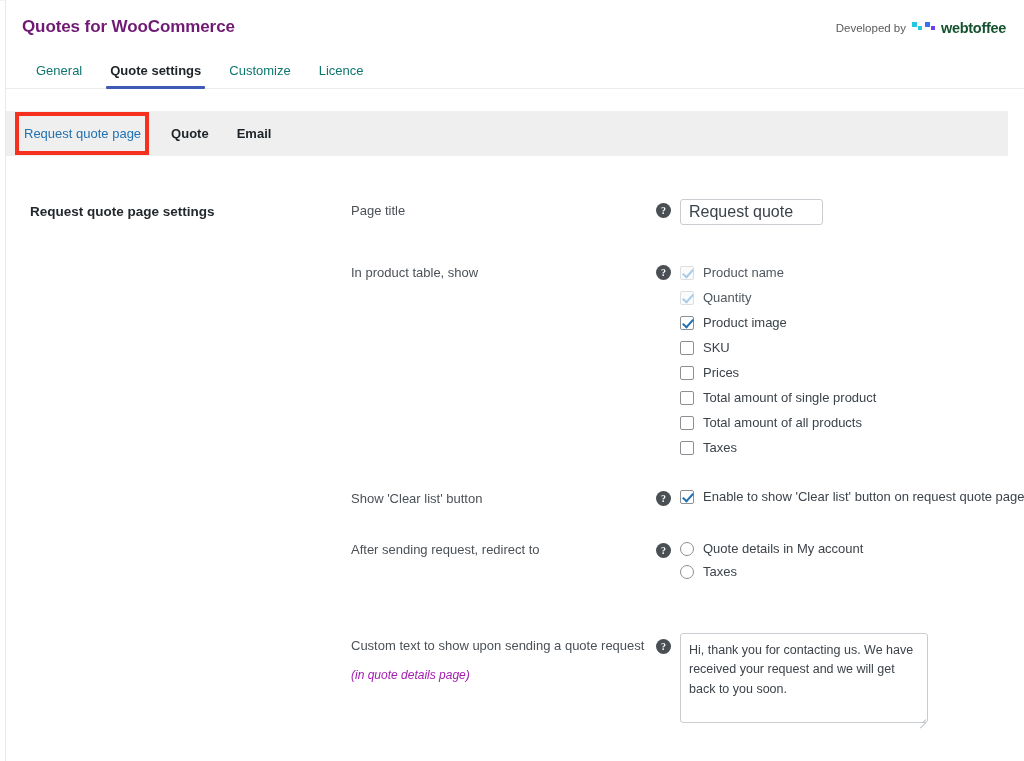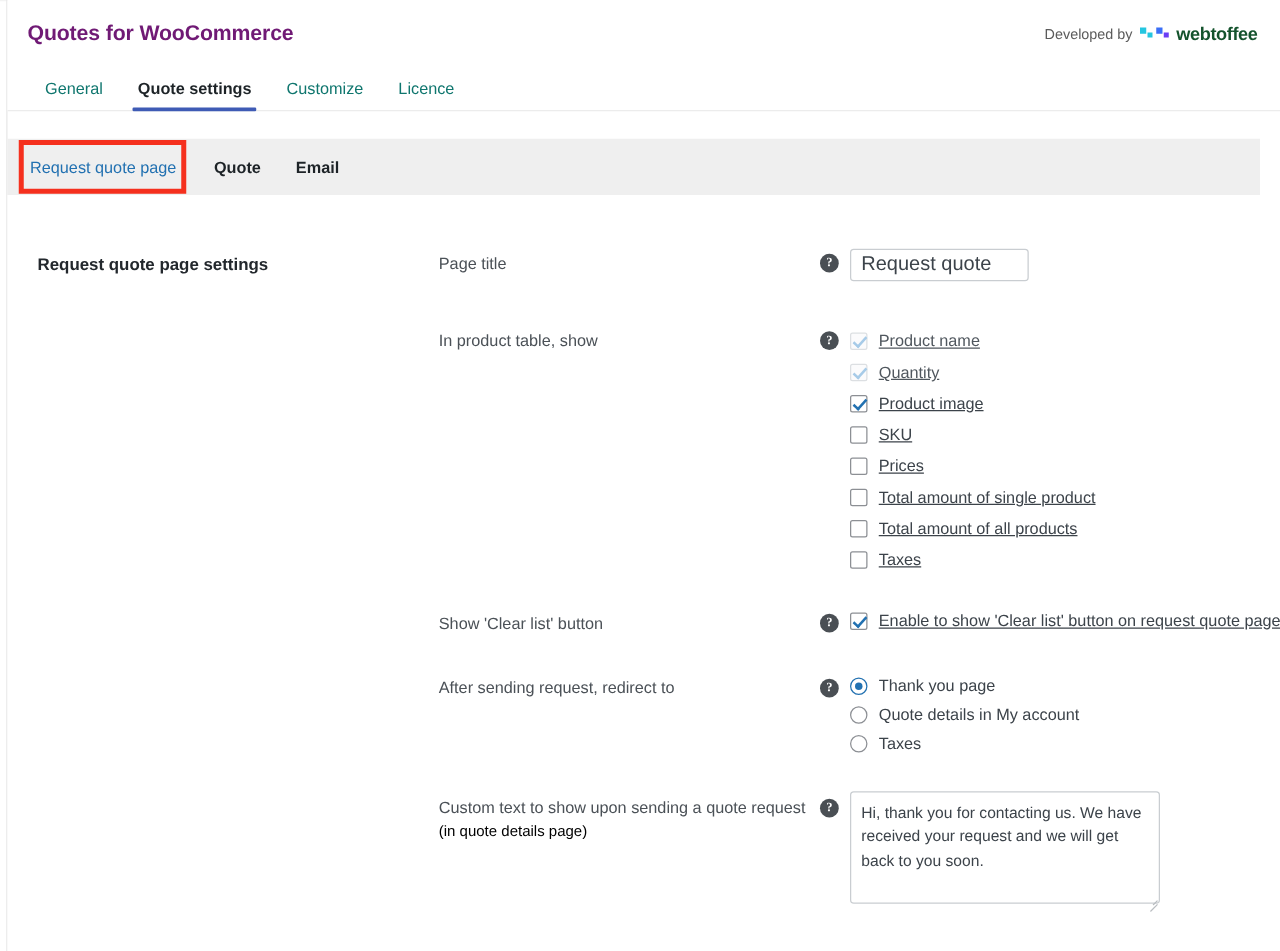--- a/index.html
+++ b/index.html
@@ -151,23 +151,24 @@
   .row-label {
     position: absolute;
     left: 345px;
     font-size: 13px;
     color: #4b5157;
     width: 295px;
     line-height: 1.35;
   }
   .row-sublabel {
     display: block;
+    font-style: italic;
     font-size: 12px;
-    color: #000000;
-    margin-top: 2px;
+    color: #a21caf;
+    margin-top: 12px;
   }
 
   .helpicon {
     position: absolute;
     left: 650px;
     width: 15px; height: 15px;
     border-radius: 50%;
     background: #4a4f54;
     color: #ffffff;
     font-size: 10px;
@@ -212,21 +213,21 @@
   .cb.on::after, .cb.disabled.on::after {
     content: "";
     position: absolute;
     left: 4px; top: 0px;
     width: 4px; height: 9px;
     border: solid #2271b1;
     border-width: 0 2px 2px 0;
     transform: rotate(42deg);
   }
   .cb.disabled.on::after { border-color: #a7cbe8; }
-  .cb-label { font-size: 13px; color: #3c434a; white-space: nowrap; text-decoration: underline; }
+  .cb-label { font-size: 13px; color: #3c434a; white-space: nowrap; }
   .cb-label.muted { color: #50575e; }
 
   
   .rd-row { display: flex; align-items: center; height: 23px; }
   .rd {
     position: relative;
     width: 14px; height: 14px;
     border-radius: 50%;
     border: 1px solid #8c8f94;
     background: #fff;
@@ -387,24 +388,20 @@
           <span class="cb-label">Enable to show 'Clear list' button on request quote page</span>
         </div>
       </div>
     </div>
 
     <div class="row" style="top:385px;">
       <div class="row-label">After sending request, redirect to</div>
       <div class="helpicon" style="top:2px;">?</div>
       <div class="control" style="top:-4px;">
 
-        <div class="rd-row">
-          <span class="rd on"></span>
-          <span class="rd-label">Thank you page</span>
-        </div>
 
         <div class="rd-row">
           <span class="rd"></span>
           <span class="rd-label">Quote details in My account</span>
         </div>
 
         <div class="rd-row">
           <span class="rd"></span>
           <span class="rd-label">Taxes</span>
         </div>

